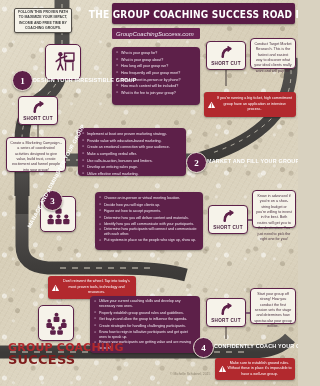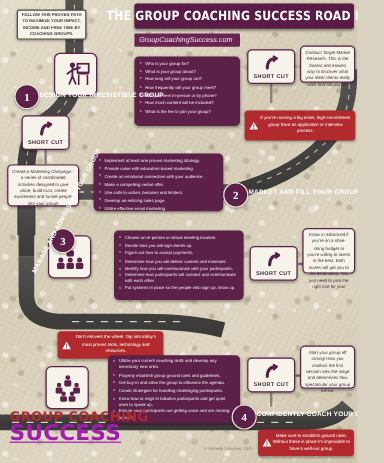--- a/index.html
+++ b/index.html
@@ -66,22 +66,22 @@
   .step{position:absolute;width:19px;height:19px;border-radius:50%;background:#5d2049;
     border:1.5px solid #efe9da;display:flex;align-items:center;justify-content:center;
     box-shadow:0 1px 2px rgba(0,0,0,.35);z-index:6;}
   .step span{color:#fff;font-size:9px;font-weight:bold;font-family:"Liberation Serif",serif;}
   .step-label{position:absolute;color:#fff;font-size:5.4px;font-weight:bold;letter-spacing:.2px;
     white-space:nowrap;z-index:6;}
   
   .logo{position:absolute;left:8px;top:342px;}
   .logo .l1{font-size:11px;color:#b2292e;font-weight:bold;letter-spacing:.2px;line-height:1;
     font-family:"DejaVu Sans","Liberation Sans",sans-serif;}
-  .logo .l2{font-size:18px;color:#a21caf;font-weight:bold;letter-spacing:.2px;line-height:1.05;
-    font-family:"DejaVu Sans","Liberation Sans",sans-serif;text-decoration:underline;}
+  .logo .l2{font-size:13px;color:#7f1d1d;font-weight:bold;letter-spacing:.2px;line-height:1.05;
+    font-family:"DejaVu Sans","Liberation Sans",sans-serif;}
   .credit{position:absolute;left:170px;top:372px;font-size:3.4px;color:#8d8472;}
   
   .intro{position:absolute;left:14px;top:8px;width:58px;height:25px;background:#f6f3ea;
     border:1px solid #55504a;border-radius:2px;box-sizing:border-box;display:flex;align-items:center;
     justify-content:center;padding:2px;box-shadow:0 1px 2px rgba(0,0,0,.3);z-index:5;}
   .intro p{margin:0;font-size:3.5px;line-height:1.5;text-align:center;color:#3b3b3b;font-weight:bold;}
   .connector{position:absolute;background:#7c5a73;}
 </style>
 </head>
 <body>

